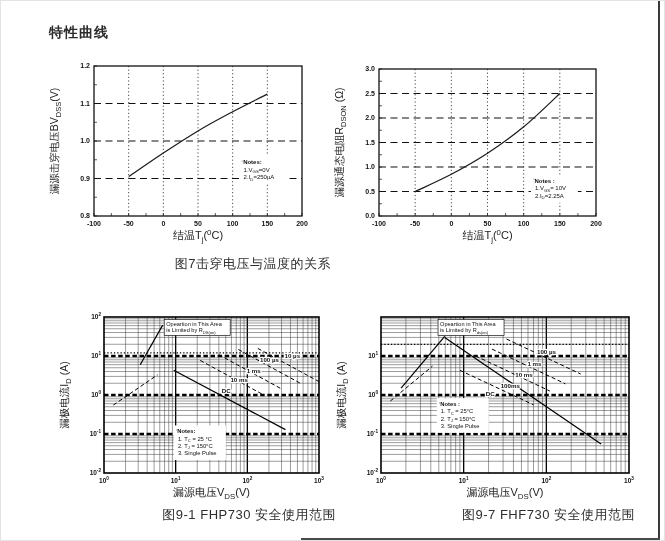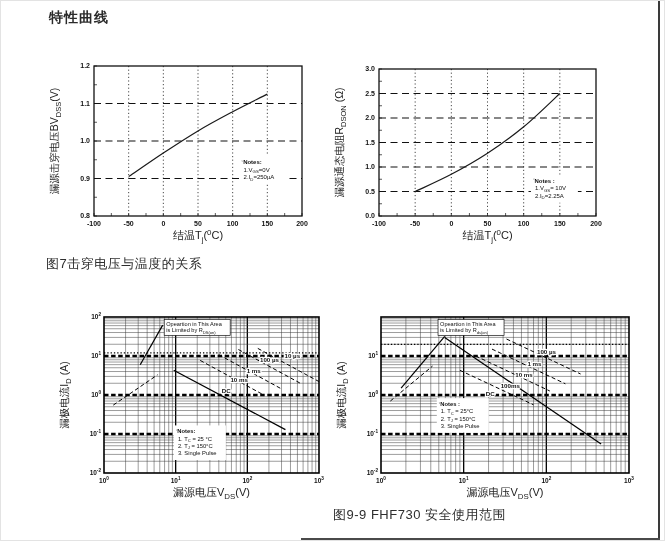--- a/index.html
+++ b/index.html
@@ -2,27 +2,27 @@
 <html><head>
 <meta charset="utf-8">
 <style>
   html,body{margin:0;padding:0;}
   body{
     width:665px;height:541px;position:relative;background:#ffffff;
     font-family:"Liberation Sans","DejaVu Sans",sans-serif;
     border:1px solid #e3e3e3;box-sizing:border-box;overflow:hidden;
   }
   .page-title{
-    position:absolute;left:48px;top:8px;font-size:14px;font-weight:bold;color:#2b2b2b;
+    position:absolute;left:48px;top:23px;font-size:14px;font-weight:bold;color:#2b2b2b;
     letter-spacing:1px;
   }
   .chart-block{position:absolute;}
   .chart-block svg{display:block;}
   .caption{
-    width:100%;text-align:left;font-size:13px;color:#2e2e2e;margin-top:2px;
+    width:100%;text-align:right;font-size:13px;color:#2e2e2e;margin-top:2px;
     letter-spacing:0.5px;white-space:nowrap;
   }
   .edge-right{position:absolute;top:0;left:657px;width:2px;height:541px;background:#3a3a3a;}
   .edge-bottom{position:absolute;top:537px;left:300px;width:359px;height:2px;background:#4a4a4a;}
 </style>
 </head>
 <body>
 
 <div class="page-title">特性曲线</div>
 
@@ -279,20 +279,21 @@
         <text font-size="6.5" text-anchor="middle" fill="#111" x="48" y="179" font-weight="700"><tspan dy="0.00" font-size="6.50">10</tspan><tspan dy="-2.60" font-size="4.68">0</tspan></text>
         <text font-size="6.5" text-anchor="middle" fill="#111" x="119.66666666666667" y="179" font-weight="700"><tspan dy="0.00" font-size="6.50">10</tspan><tspan dy="-2.60" font-size="4.68">1</tspan></text>
         <text font-size="6.5" text-anchor="middle" fill="#111" x="191.33333333333334" y="179" font-weight="700"><tspan dy="0.00" font-size="6.50">10</tspan><tspan dy="-2.60" font-size="4.68">2</tspan></text>
         <text font-size="6.5" text-anchor="middle" fill="#111" x="263" y="179" font-weight="700"><tspan dy="0.00" font-size="6.50">10</tspan><tspan dy="-2.60" font-size="4.68">3</tspan></text>
       </g>
       <g>
         <text font-size="10.5" text-anchor="middle" fill="#222" transform="translate(12 91) rotate(-90)" x="0" y="0"><tspan dy="0.00" font-size="10.50">漏极电流I</tspan><tspan dy="2.52" font-size="7.56">D</tspan><tspan dy="-2.52" font-size="10.50"> (A)</tspan></text>
         <text font-size="11" text-anchor="middle" fill="#222" x="155.5" y="192"><tspan dy="0.00" font-size="11.00">漏源电压V</tspan><tspan dy="2.64" font-size="7.92">DS</tspan><tspan dy="-2.64" font-size="11.00">(V)</tspan></text>
       </g>
     </svg>
+  <div class="caption">图9-1 FHP730 安全使用范围</div>
 </div>
 
 <div class="chart-block" style="left:332px;top:303px;width:302px;">
   <svg id="svg-fig9_2" width="302" height="200">
       <g>
         <line x1="72.88514630822245" y1="13" x2="72.88514630822245" y2="169" stroke="#3a3a3a" stroke-width="0.5"></line>
         <line x1="87.4420237234921" y1="13" x2="87.4420237234921" y2="169" stroke="#3a3a3a" stroke-width="0.5"></line>
         <line x1="97.77029261644489" y1="13" x2="97.77029261644489" y2="169" stroke="#3a3a3a" stroke-width="0.5"></line>
         <line x1="105.78152035844423" y1="13" x2="105.78152035844423" y2="169" stroke="#3a3a3a" stroke-width="0.5"></line>
         <line x1="112.32717003171454" y1="13" x2="112.32717003171454" y2="169" stroke="#3a3a3a" stroke-width="0.5"></line>
@@ -393,17 +394,17 @@
         <text font-size="6.5" text-anchor="middle" fill="#111" x="48" y="179" font-weight="700"><tspan dy="0.00" font-size="6.50">10</tspan><tspan dy="-2.60" font-size="4.68">0</tspan></text>
         <text font-size="6.5" text-anchor="middle" fill="#111" x="130.66666666666669" y="179" font-weight="700"><tspan dy="0.00" font-size="6.50">10</tspan><tspan dy="-2.60" font-size="4.68">1</tspan></text>
         <text font-size="6.5" text-anchor="middle" fill="#111" x="213.33333333333334" y="179" font-weight="700"><tspan dy="0.00" font-size="6.50">10</tspan><tspan dy="-2.60" font-size="4.68">2</tspan></text>
         <text font-size="6.5" text-anchor="middle" fill="#111" x="296" y="179" font-weight="700"><tspan dy="0.00" font-size="6.50">10</tspan><tspan dy="-2.60" font-size="4.68">3</tspan></text>
       </g>
       <g>
         <text font-size="10.5" text-anchor="middle" fill="#222" transform="translate(12 91) rotate(-90)" x="0" y="0"><tspan dy="0.00" font-size="10.50">漏极电流I</tspan><tspan dy="2.52" font-size="7.56">D</tspan><tspan dy="-2.52" font-size="10.50"> (A)</tspan></text>
         <text font-size="11" text-anchor="middle" fill="#222" x="172" y="192"><tspan dy="0.00" font-size="11.00">漏源电压V</tspan><tspan dy="2.64" font-size="7.92">DS</tspan><tspan dy="-2.64" font-size="11.00">(V)</tspan></text>
       </g>
     </svg>
-  <div class="caption">图9-9 FHF730 安全使用范围</div>
+  <div class="caption">图9-7 FHF730 安全使用范围</div>
 </div>
 
 <div class="edge-right"></div>
 <div class="edge-bottom"></div>
 
 </body></html>

